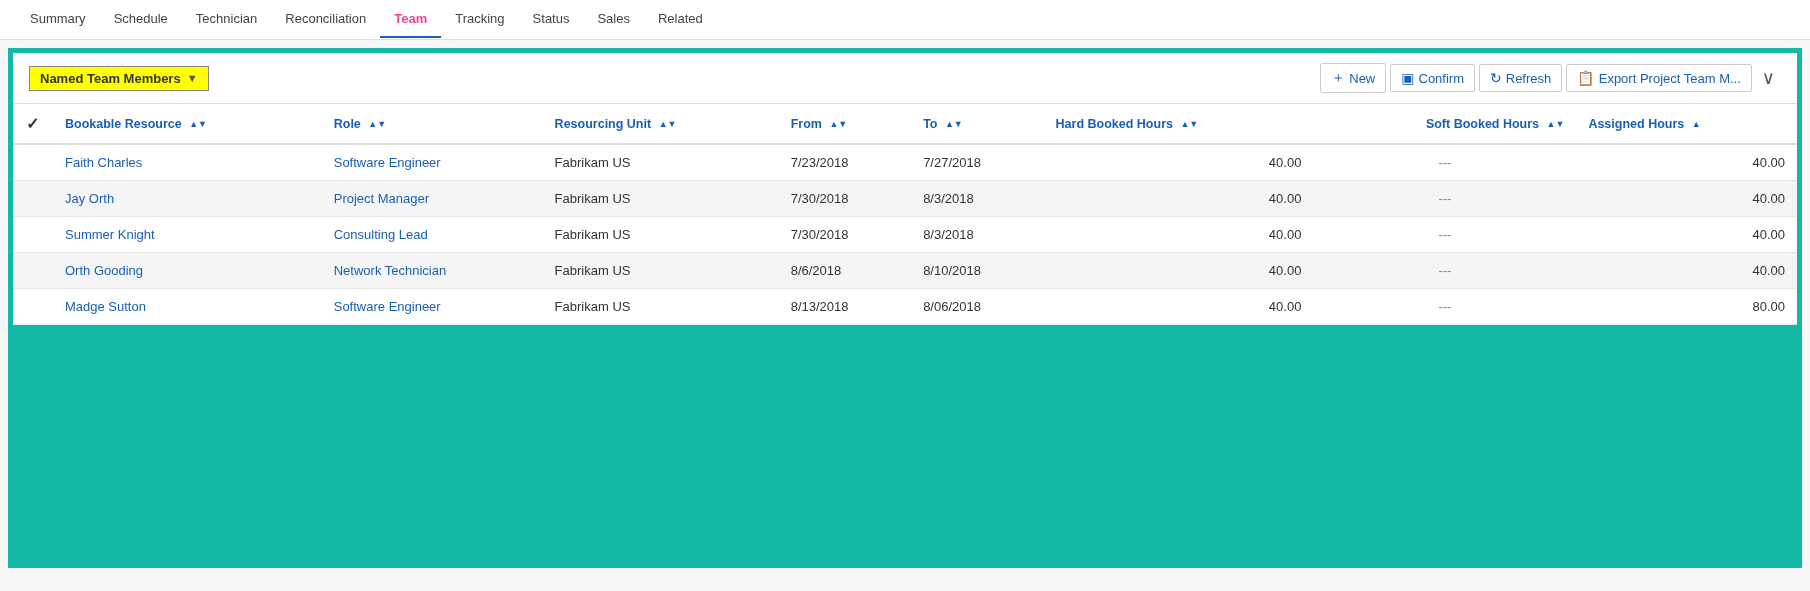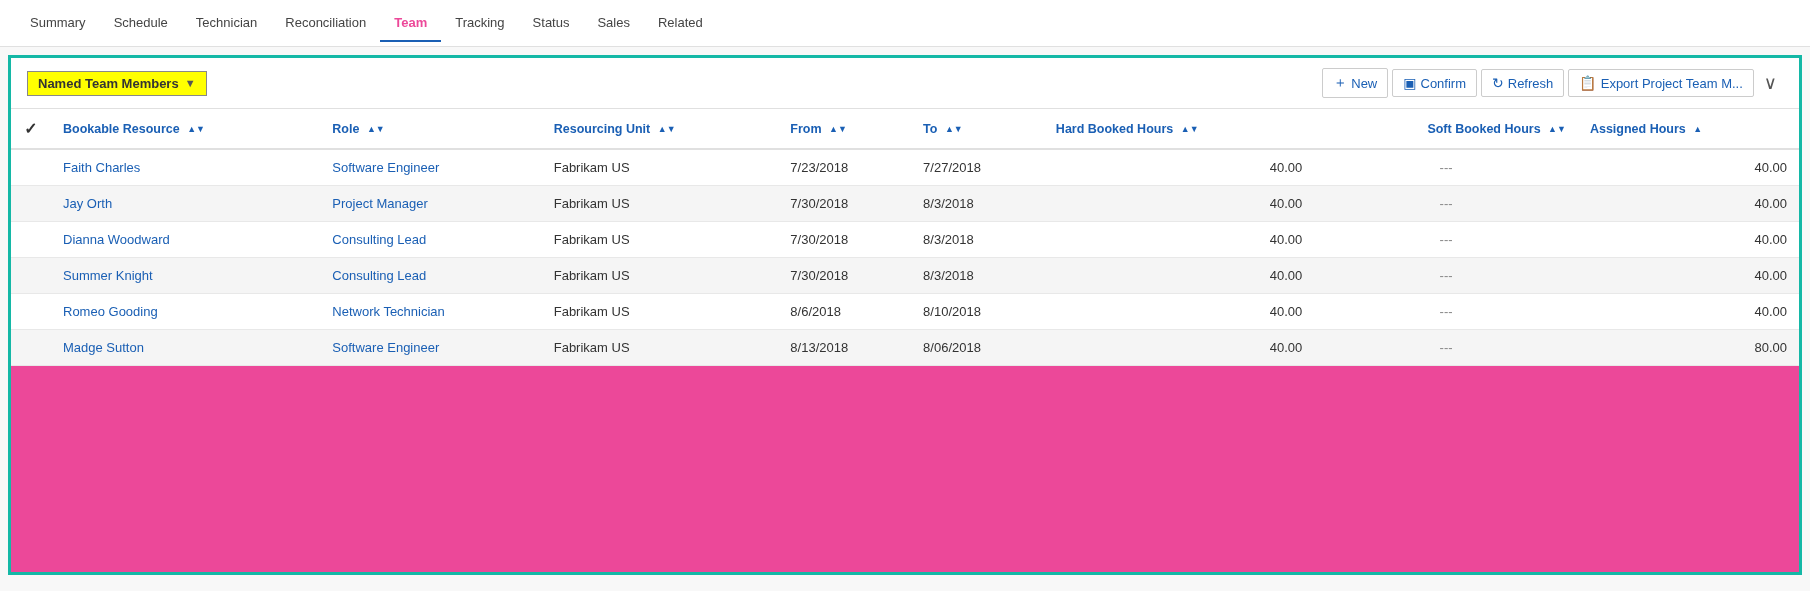--- a/index.html
+++ b/index.html
@@ -10,41 +10,41 @@
       color: #333;
     }
 
     
     .top-nav {
       display: flex;
       align-items: center;
       background: #fff;
       border-bottom: 1px solid #e0e0e0;
       padding: 0 16px;
-      height: 47px;
+      height: 40px;
     }
     .top-nav-item {
       padding: 10px 14px;
       cursor: pointer;
       color: #444;
       font-size: 13px;
       border-bottom: 2px solid transparent;
       white-space: nowrap;
     }
     .top-nav-item.active {
       color: #ec4899;
       border-bottom: 2px solid #1a5fb4;
       font-weight: 600;
     }
 
     
     .main-content {
-      background: #ec4899;
+      background: #14b8a6;
       margin: 8px;
-      border: 3px solid #14b8a6;
+      border: 5px solid #14b8a6;
       min-height: 520px;
     }
 
     
     .section-header {
       display: flex;
       align-items: center;
       justify-content: space-between;
       padding: 10px 16px;
       border-bottom: 1px solid #e0e0e0;
@@ -283,43 +283,32 @@
           <td class="link-cell">Project Manager</td>
           <td>Fabrikam US</td>
           <td>7/30/2018</td>
           <td>8/3/2018</td>
           <td class="num-cell">40.00</td>
           <td class="dash-cell">---</td>
           <td class="num-cell">40.00</td>
         </tr>
         <tr>
           <td class="checkbox-cell"></td>
-          <td class="link-cell">Dianna Woodward</td>
+          <td class="link-cell">Summer Knight</td>
           <td class="link-cell">Consulting Lead</td>
           <td>Fabrikam US</td>
           <td>7/30/2018</td>
           <td>8/3/2018</td>
           <td class="num-cell">40.00</td>
           <td class="dash-cell">---</td>
           <td class="num-cell">40.00</td>
         </tr>
         <tr>
           <td class="checkbox-cell"></td>
-          <td class="link-cell">Summer Knight</td>
-          <td class="link-cell">Consulting Lead</td>
-          <td>Fabrikam US</td>
-          <td>7/30/2018</td>
-          <td>8/3/2018</td>
-          <td class="num-cell">40.00</td>
-          <td class="dash-cell">---</td>
-          <td class="num-cell">40.00</td>
-        </tr>
-        <tr>
-          <td class="checkbox-cell"></td>
-          <td class="link-cell">Romeo Gooding</td>
+          <td class="link-cell">Orth Gooding</td>
           <td class="link-cell">Network Technician</td>
           <td>Fabrikam US</td>
           <td>8/6/2018</td>
           <td>8/10/2018</td>
           <td class="num-cell">40.00</td>
           <td class="dash-cell">---</td>
           <td class="num-cell">40.00</td>
         </tr>
         <tr>
           <td class="checkbox-cell"></td>

